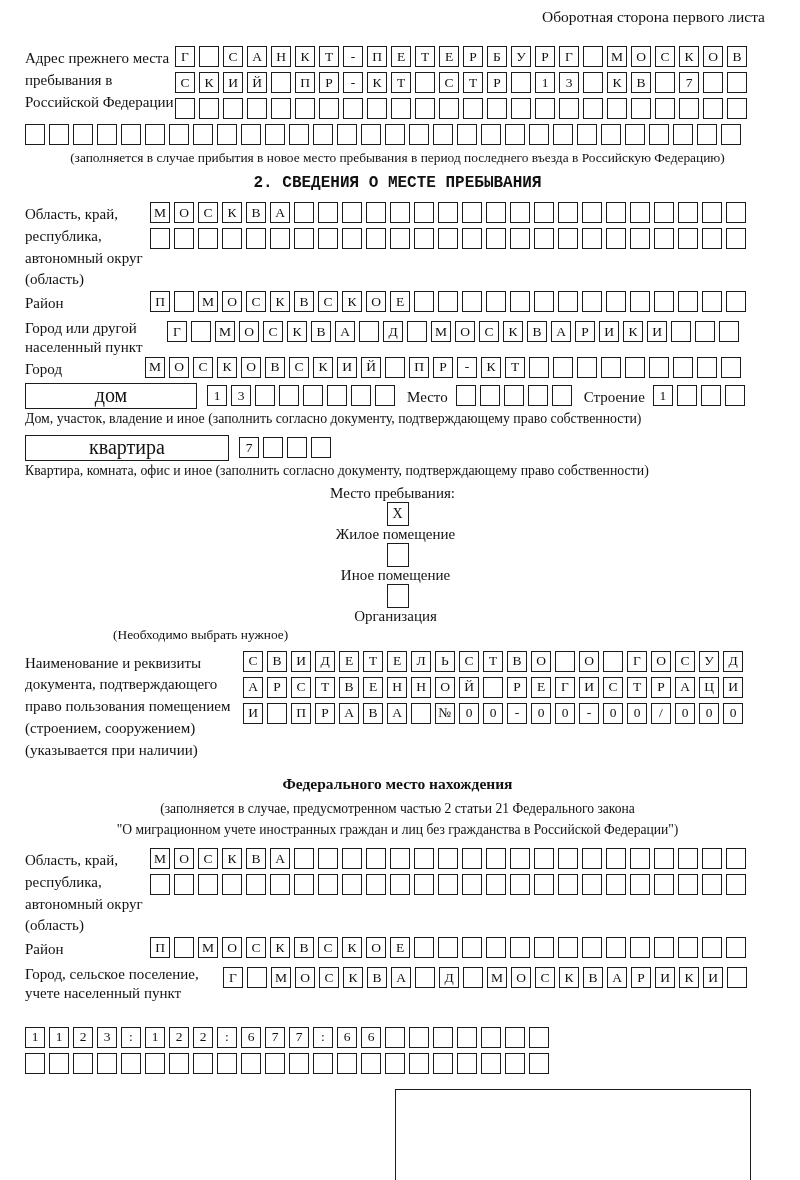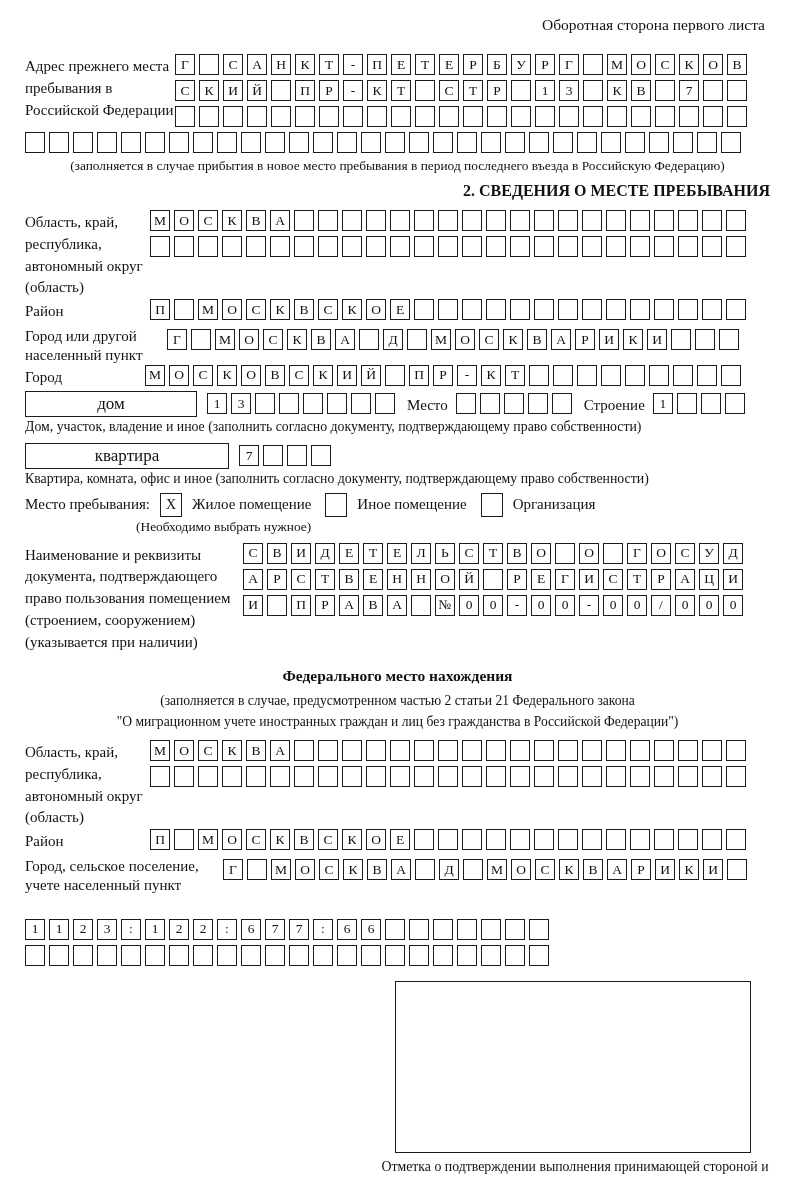--- a/index.html
+++ b/index.html
@@ -5,51 +5,51 @@
   * { box-sizing: border-box; margin: 0; padding: 0; }
   html, body { background: #ffffff; }
   body {
     width: 800px; height: 1180px;
     font-family: "Liberation Serif", "DejaVu Serif", serif;
     font-size: 15px; color: #111;
     overflow: hidden;
   }
   .page { padding: 8px 30px 0 25px; }
 
-  .header-note { text-align: right; margin: 8px 5px 20px 0; font-size: 15.5px; }
+  .header-note { text-align: right; margin: 0 5px 20px 0; font-size: 15.5px; }
 
   .frow { display: flex; align-items: flex-start; }
   .flabel { line-height: 1.45; padding-top: 2px; }
   .cells { display: flex; flex-wrap: nowrap; margin-bottom: 5px; }
   .cell {
     flex: none; width: 20px; height: 21px; margin-right: 4px;
     border: 1.7px solid #1c1c1c; background: #fff;
     display: flex; align-items: center; justify-content: center;
     font-size: 13.5px; line-height: 1;
   }
   .stack { display: flex; flex-direction: column; }
 
   .small-note { font-size: 13.4px; text-align: center; margin: 1px 0 8px 0; }
-  .sec-title { font-weight: bold; text-align: right; font-size: 16px; margin: 8px 0 10px 0; }
+  .sec-title { font-weight: bold; text-align: center; font-size: 16px; margin: 8px 0 10px 0; font-family: Liberation Mono, monospace; }
   .sub-title { font-weight: bold; text-align: center; font-size: 15.5px; margin: 14px 0 6px 0; }
   .center-note { font-size: 13.6px; text-align: center; line-height: 1.5; margin-bottom: 8px; }
 
   .wide-box {
     border: 1.7px solid #1c1c1c; height: 26px;
     display: flex; align-items: center; justify-content: center;
-    font-size: 17px; flex: none; background: #fff;
+    font-size: 20px; flex: none; background: #fff;
   }
   .inline-label { padding: 3px 8px 0 8px; font-size: 15px; flex: none; }
 
   .chk {
     flex: none; width: 22px; height: 24px; border: 1.7px solid #1c1c1c;
     display: flex; align-items: center; justify-content: center;
     font-size: 14px; background: #fff;
   }
-  .chk-row { display: flex; align-items: center; margin: 6px 0 2px 0; }
+  .chk-row { display: flex; align-items: center; margin: 6px 0 2px 0; flex-direction: column; }
   .chk-row .opt-label { padding: 0 14px 0 10px; }
 
   .mark-box {
     width: 356px; height: 172px; border: 1.7px solid #1c1c1c;
     margin-left: 370px; margin-top: 10px; background: #fff;
   }
   .mark-caption {
     width: 404px; margin-left: 348px; margin-top: 4px;
     text-align: center; font-size: 13.8px; line-height: 1.5;
   }
@@ -377,21 +377,21 @@
 
   <div class="chk-row">
     <div style="flex:none; padding-right:10px;">Место пребывания:</div>
     <div class="chk">X</div>
     <div class="opt-label">Жилое помещение</div>
     <div class="chk"></div>
     <div class="opt-label">Иное помещение</div>
     <div class="chk"></div>
     <div class="opt-label">Организация</div>
   </div>
-  <div style="font-size:13.4px; margin:0 0 8px 111px;">(Необходимо выбрать нужное)</div>
+  <div style="font-size:13.4px; margin:0 0 8px 88px;">(Необходимо выбрать нужное)</div>
 
   <div class="frow">
     <div class="flabel" style="width:218px; line-height:1.45;">Наименование и реквизиты документа, подтверждающего право пользования помещением (строением, сооружением) (указывается при наличии)</div>
     <div class="stack">
       <div class="cells">
           <span class="cell">С</span>
           <span class="cell">В</span>
           <span class="cell">И</span>
           <span class="cell">Д</span>
           <span class="cell">Е</span>

